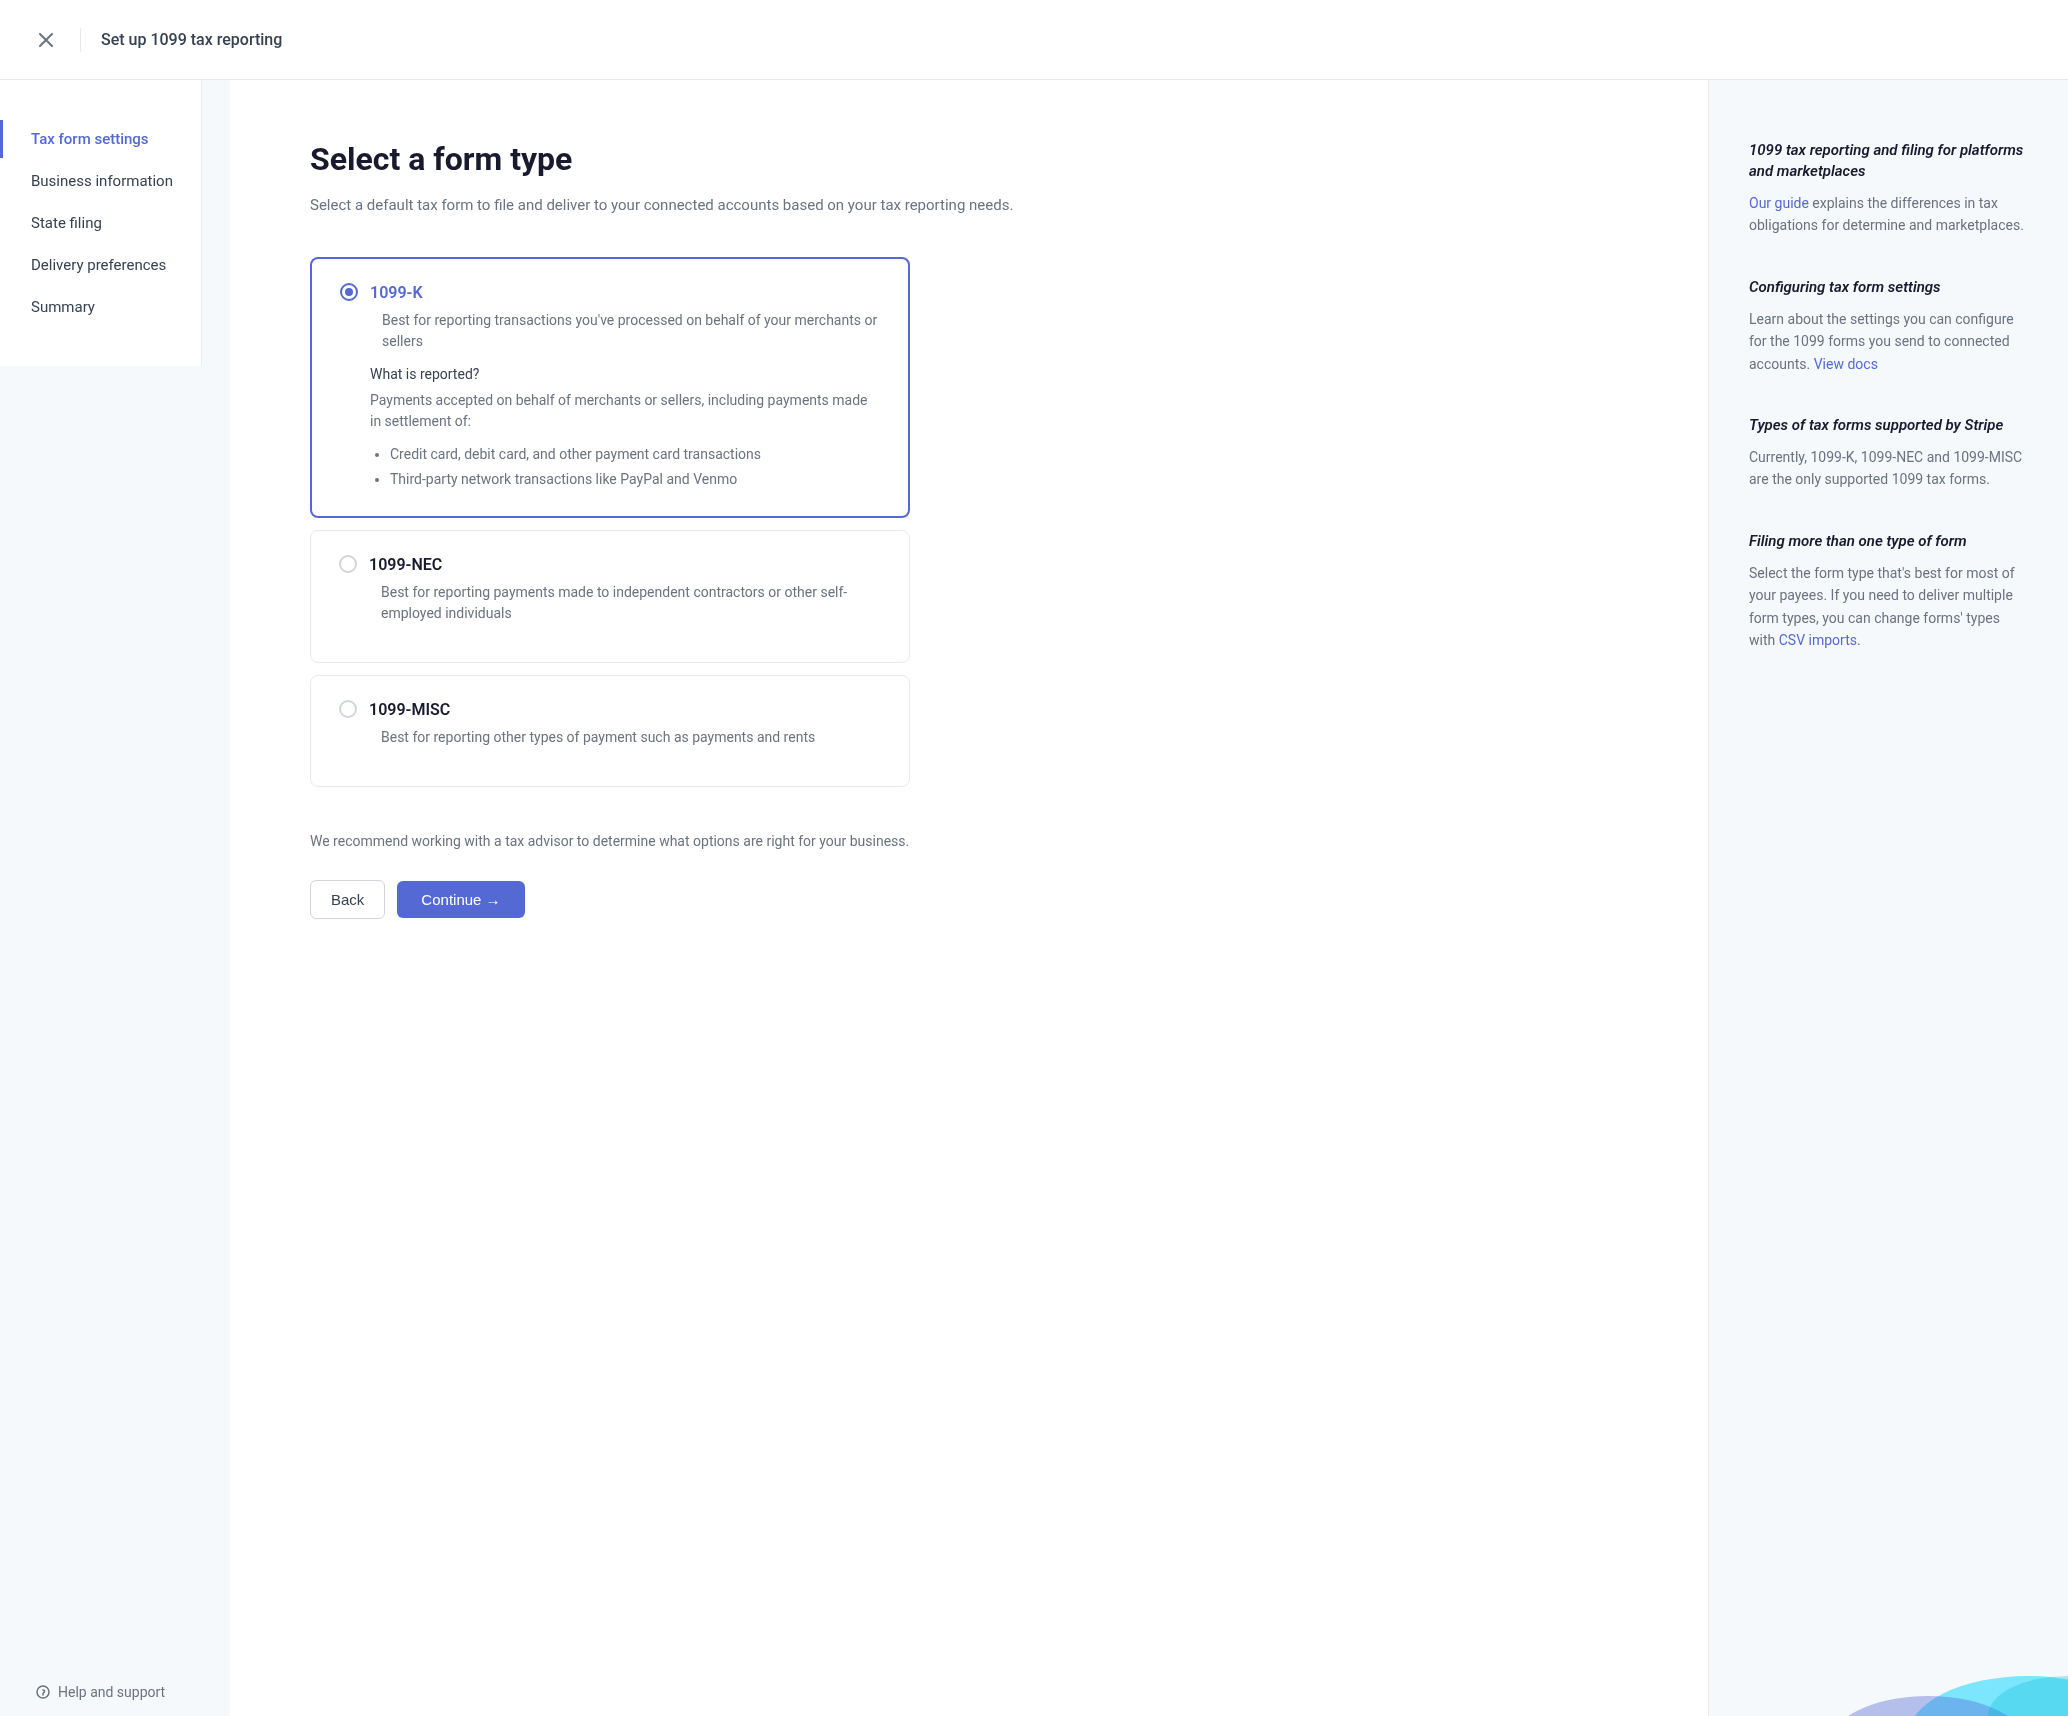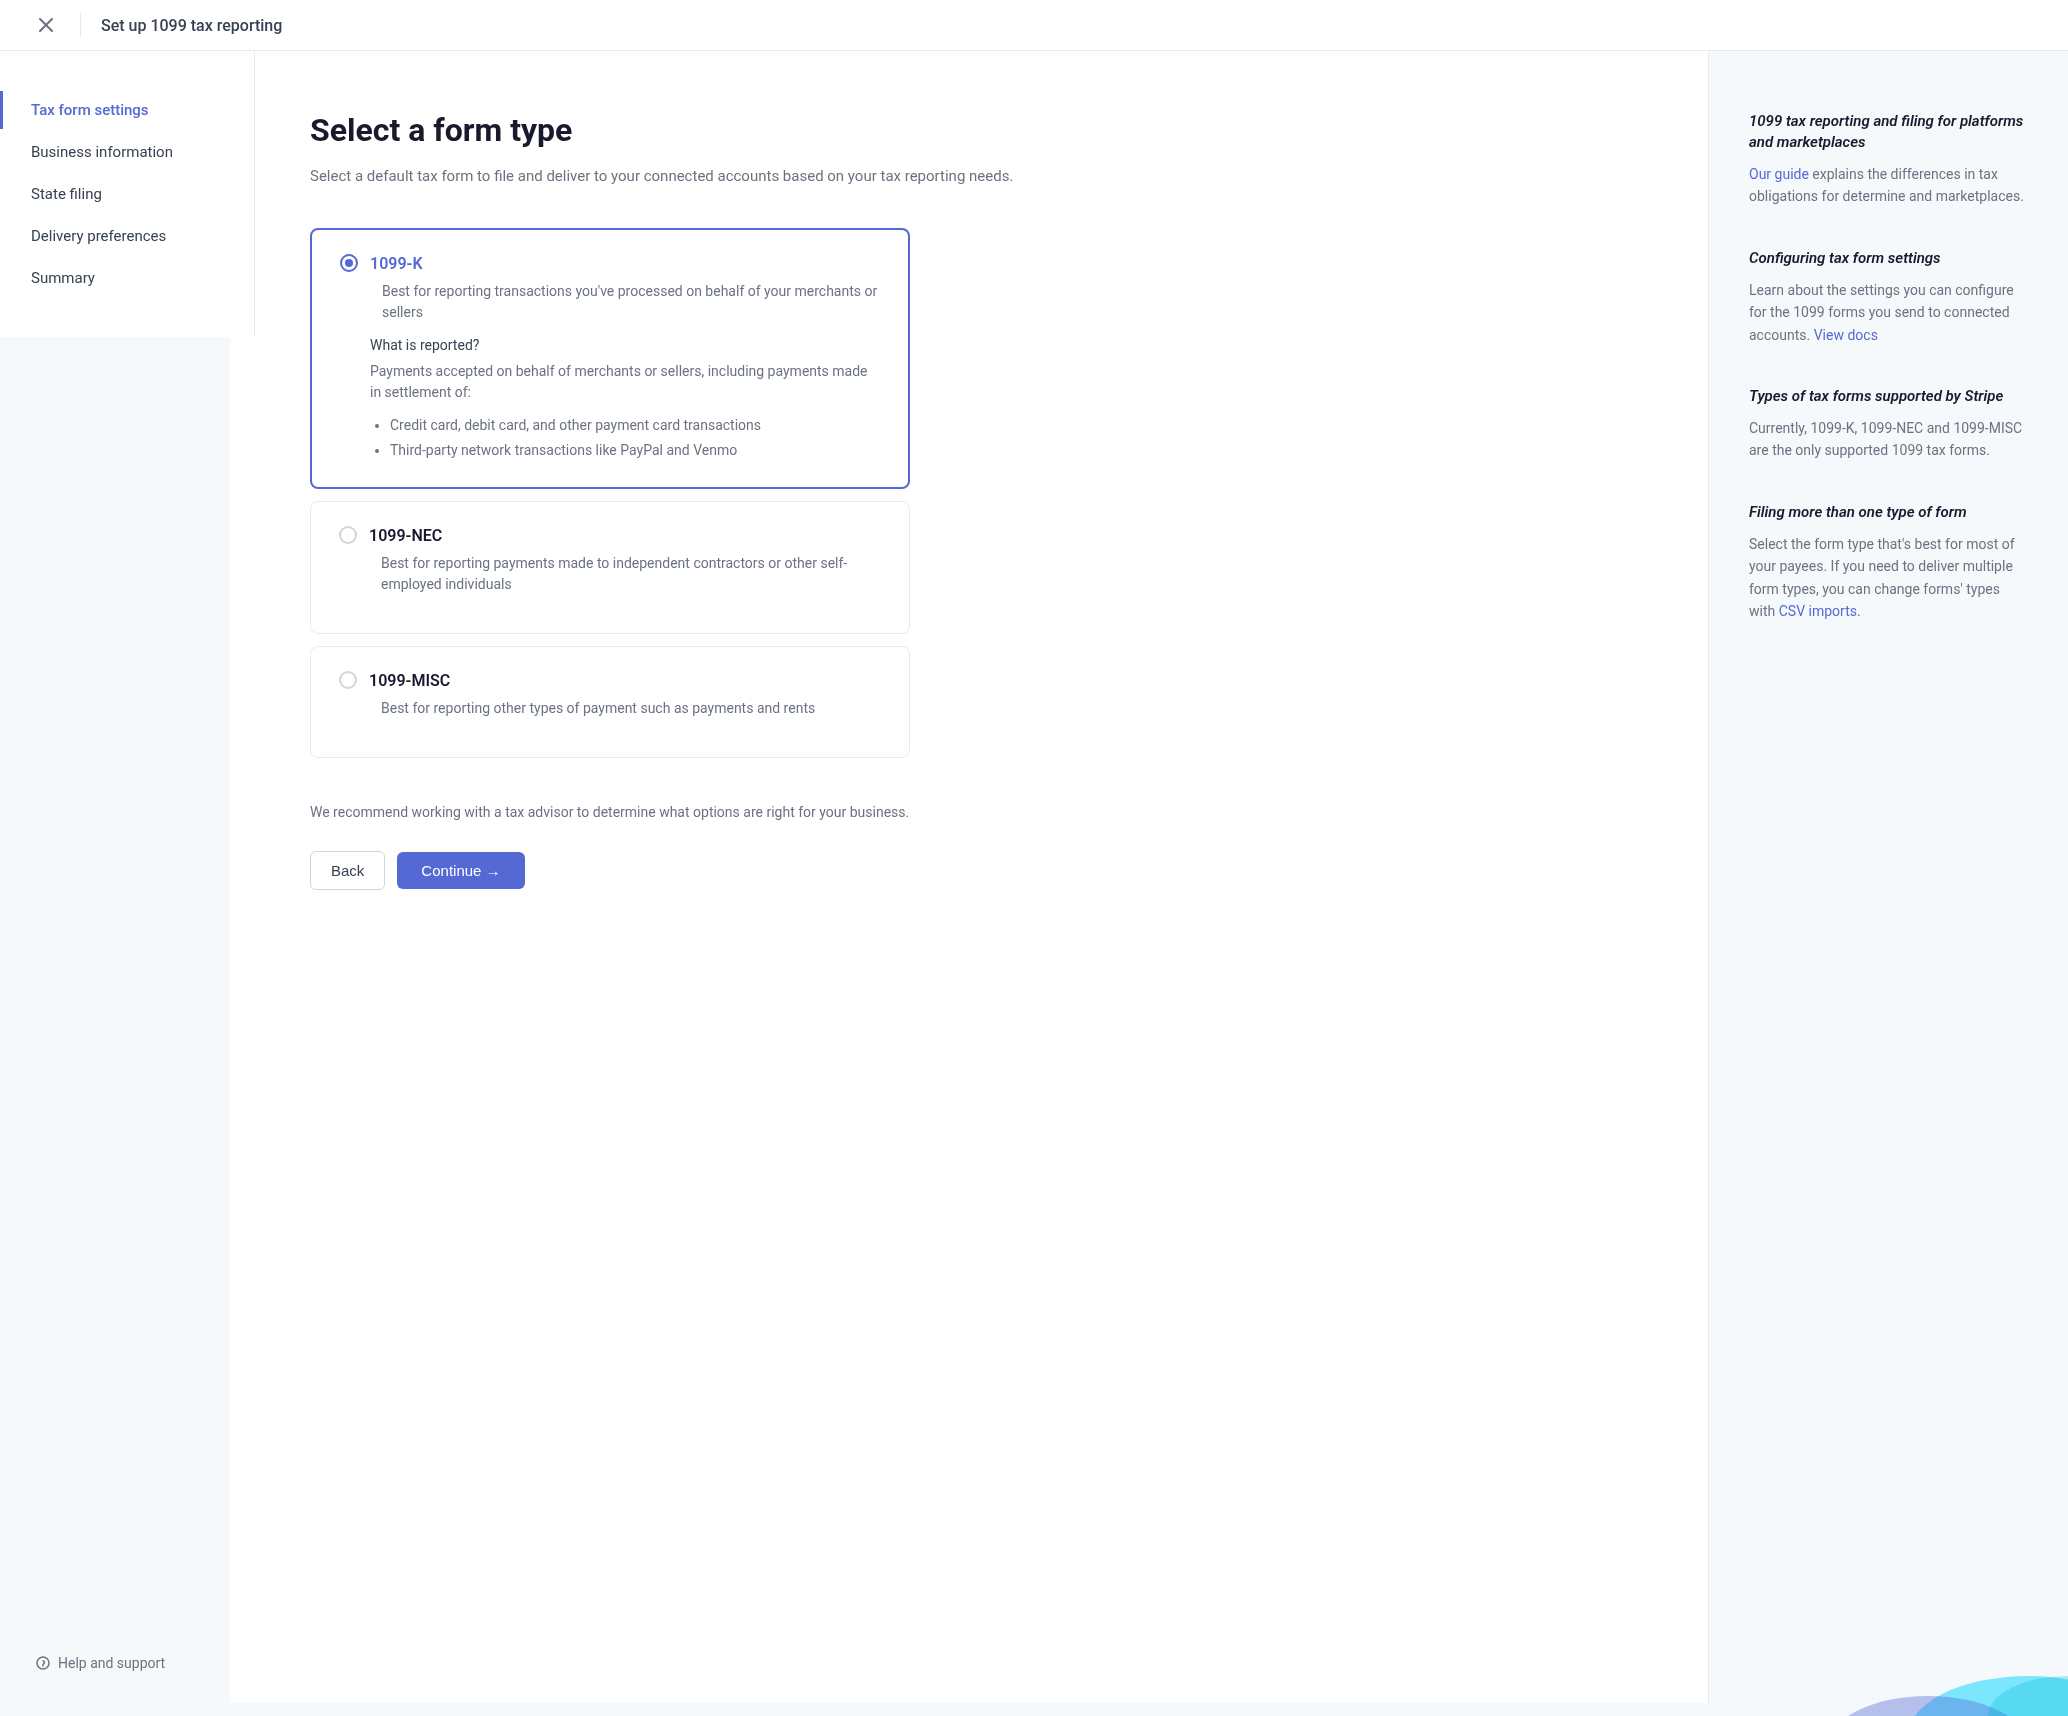--- a/index.html
+++ b/index.html
@@ -8,21 +8,21 @@
       background: #f6f9fc;
       color: #1a1a2e;
       height: 1716px;
       width: 2068px;
       overflow: hidden;
     }
 
     .top-bar {
       display: flex;
       align-items: center;
-      height: 51px;
+      height: 80px;
       background: #fff;
       border-bottom: 1px solid #e6ebf1;
       padding: 0 32px;
       gap: 20px;
     }
 
     .close-btn {
       width: 28px;
       height: 28px;
       display: flex;
@@ -44,21 +44,21 @@
       color: #374151;
       font-weight: 500;
     }
 
     .main-layout {
       display: flex;
       height: calc(1716px - 64px);
     }
 
     .sidebar {
-      width: 255px;
+      width: 202px;
       background: #fff;
       border-right: 1px solid #e6ebf1;
       padding: 40px 0 40px 0;
       display: flex;
       flex-direction: column;
       gap: 4px;
     }
 
     .sidebar-item {
       display: flex;

